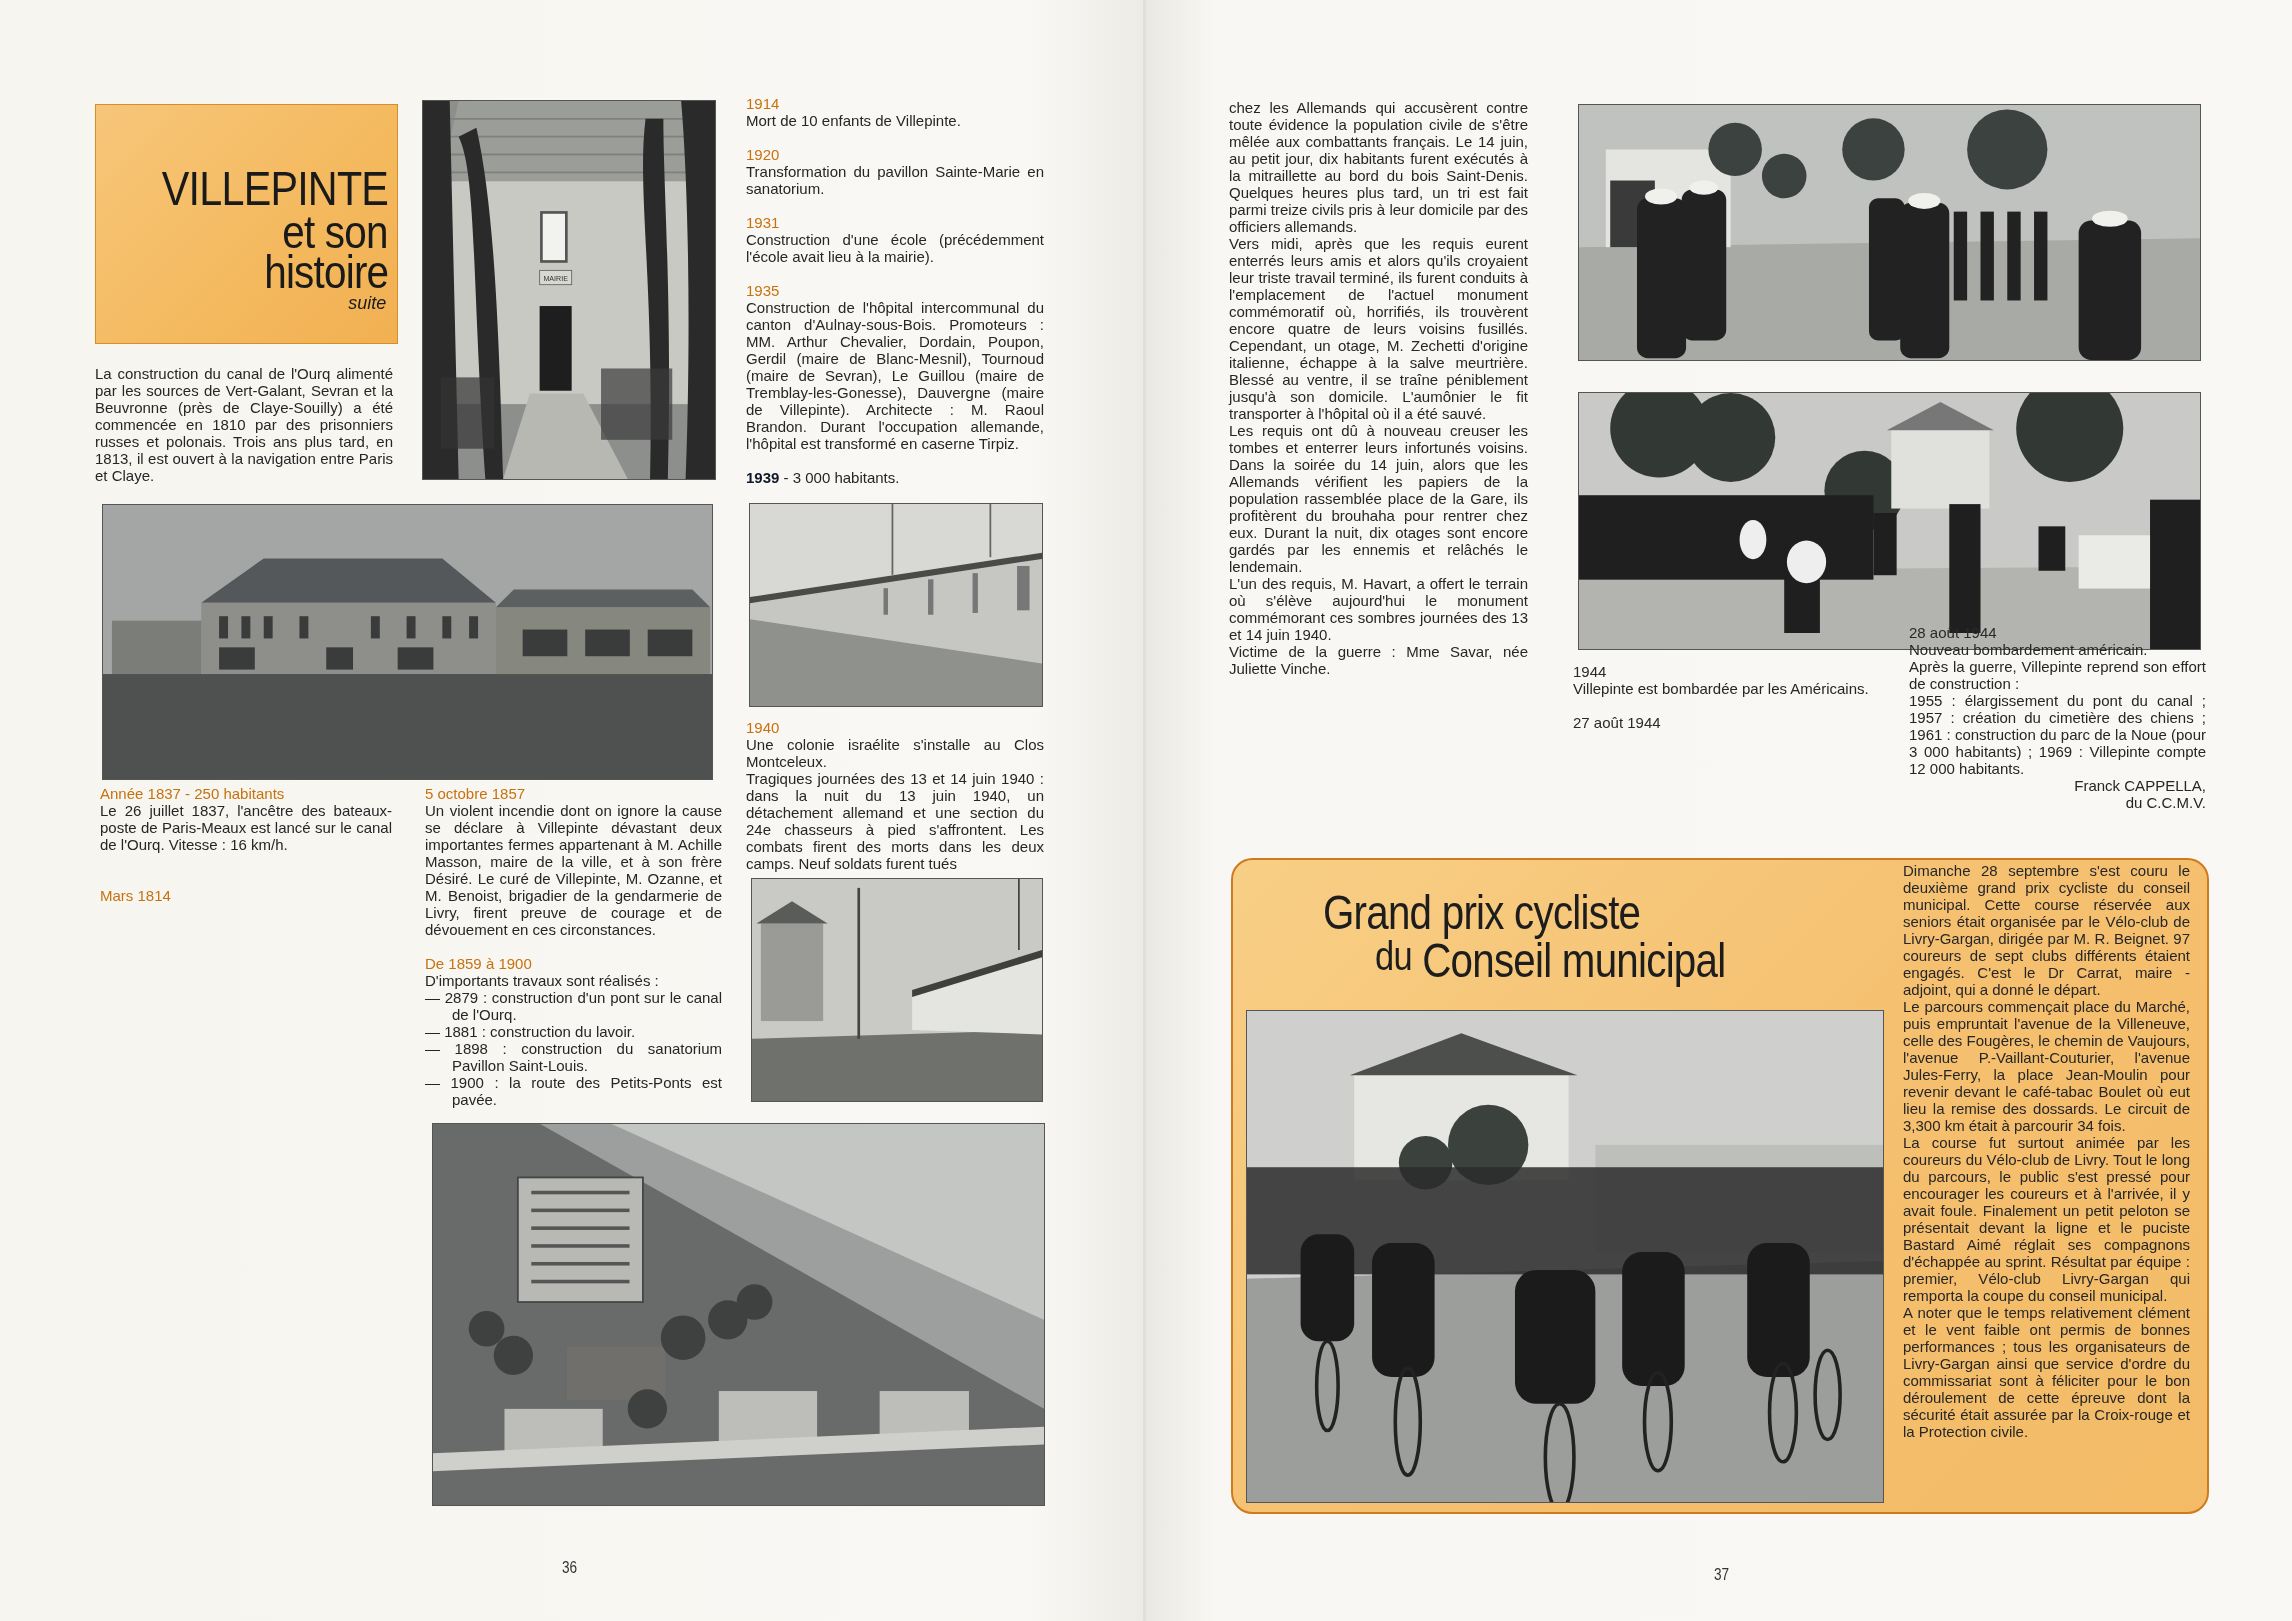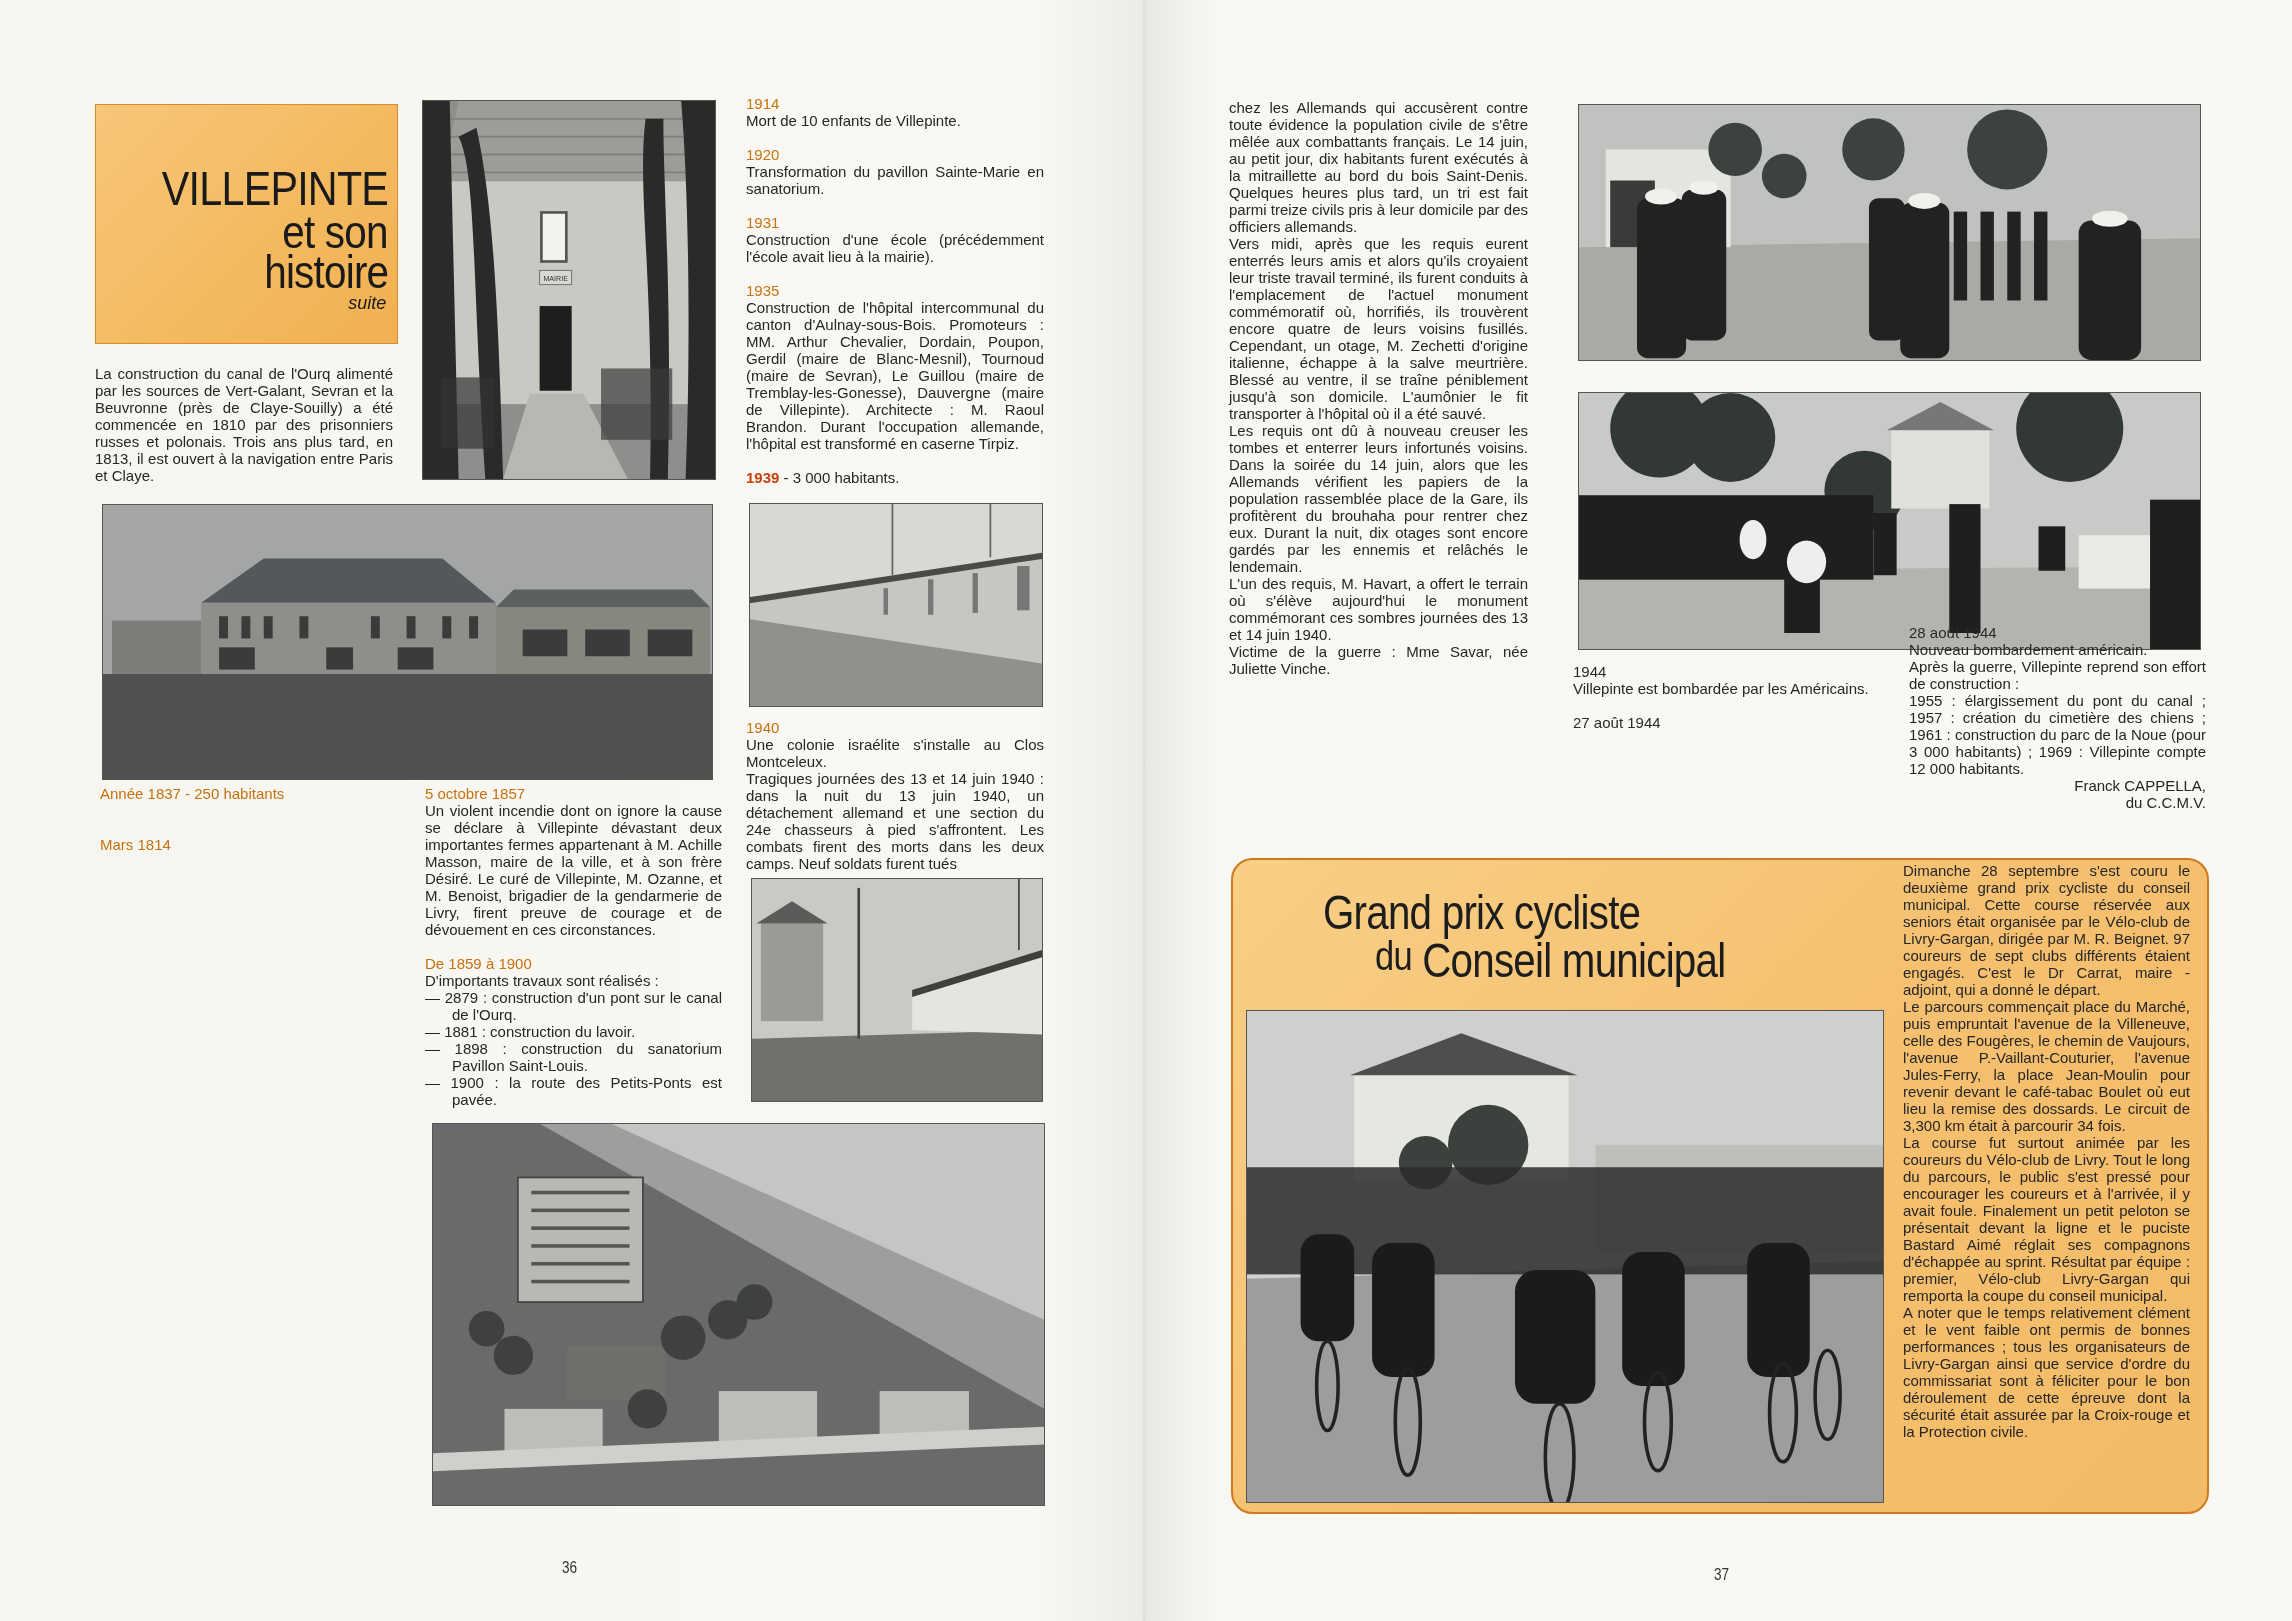--- a/index.html
+++ b/index.html
@@ -15,21 +15,21 @@
   .gutter { position: absolute; left: 1143px; top: 0; width: 2.7px; height: 1621px; background: #e2e0da; }
 
   .abs { position: absolute; }
   .txt {
     font-size: 15px; line-height: 17px; text-align: justify; color: #262626;
     font-family: "Liberation Sans", sans-serif;
   }
   .txt p { margin: 0; }
   .head { color: #c7720e; font-weight: normal; font-size: 15px; line-height: 17px; }
   .head.dark { color: #2a2a2a; }
-  .inline-head { color: #c2410c; font-weight: bold; }
+  .inline-head { color: #0f172a; font-weight: bold; }
   .gap { height: 17px; }
   .dash-list { margin: 0; padding: 0; list-style: none; }
   .dash-list li { padding-left: 27px; text-indent: -27px; }
 
   
   .title-box {
     left: 95px; top: 104px; width: 303px; height: 240px;
     background: linear-gradient(135deg, #f7c67a 0%, #f4b95e 60%, #f1b052 100%);
     border: 1.8px solid #d88d2c; box-sizing: border-box;
   }
@@ -128,20 +128,21 @@
       <rect x="330" y="160" width="40" height="25"></rect>
         <rect x="470" y="140" width="50" height="30"></rect>
       <rect x="540" y="140" width="50" height="30"></rect>
         <rect x="610" y="140" width="50" height="30"></rect>
     </g>
   </svg>
 </div>
 
 <div class="abs txt" style="left:100px; top:785px; width:292px;">
   <div class="head">Année 1837 - 250 habitants</div>
+  <p>Le 26 juillet 1837, l'ancêtre des bateaux-poste de Paris-Meaux est lancé sur le canal de l'Ourq. Vitesse : 16 km/h.</p>
   <div class="gap"></div>
     <div class="gap"></div>
   <div class="head">Mars 1814</div>
 </div>
 
 <div class="abs txt" style="left:425px; top:785px; width:297px;">
   <div class="head">5 octobre 1857</div>
   <p>Un violent incendie dont on ignore la cause se déclare à Villepinte dévastant deux importantes fermes appartenant à M. Achille Masson, maire de la ville, et à son frère Désiré. Le curé de Villepinte, M. Ozanne, et M. Benoist, brigadier de la gendarmerie de Livry, firent preuve de courage et de dévouement en ces circonstances.</p>
   <div class="gap"></div>
   <div class="head">De 1859 à 1900</div>

